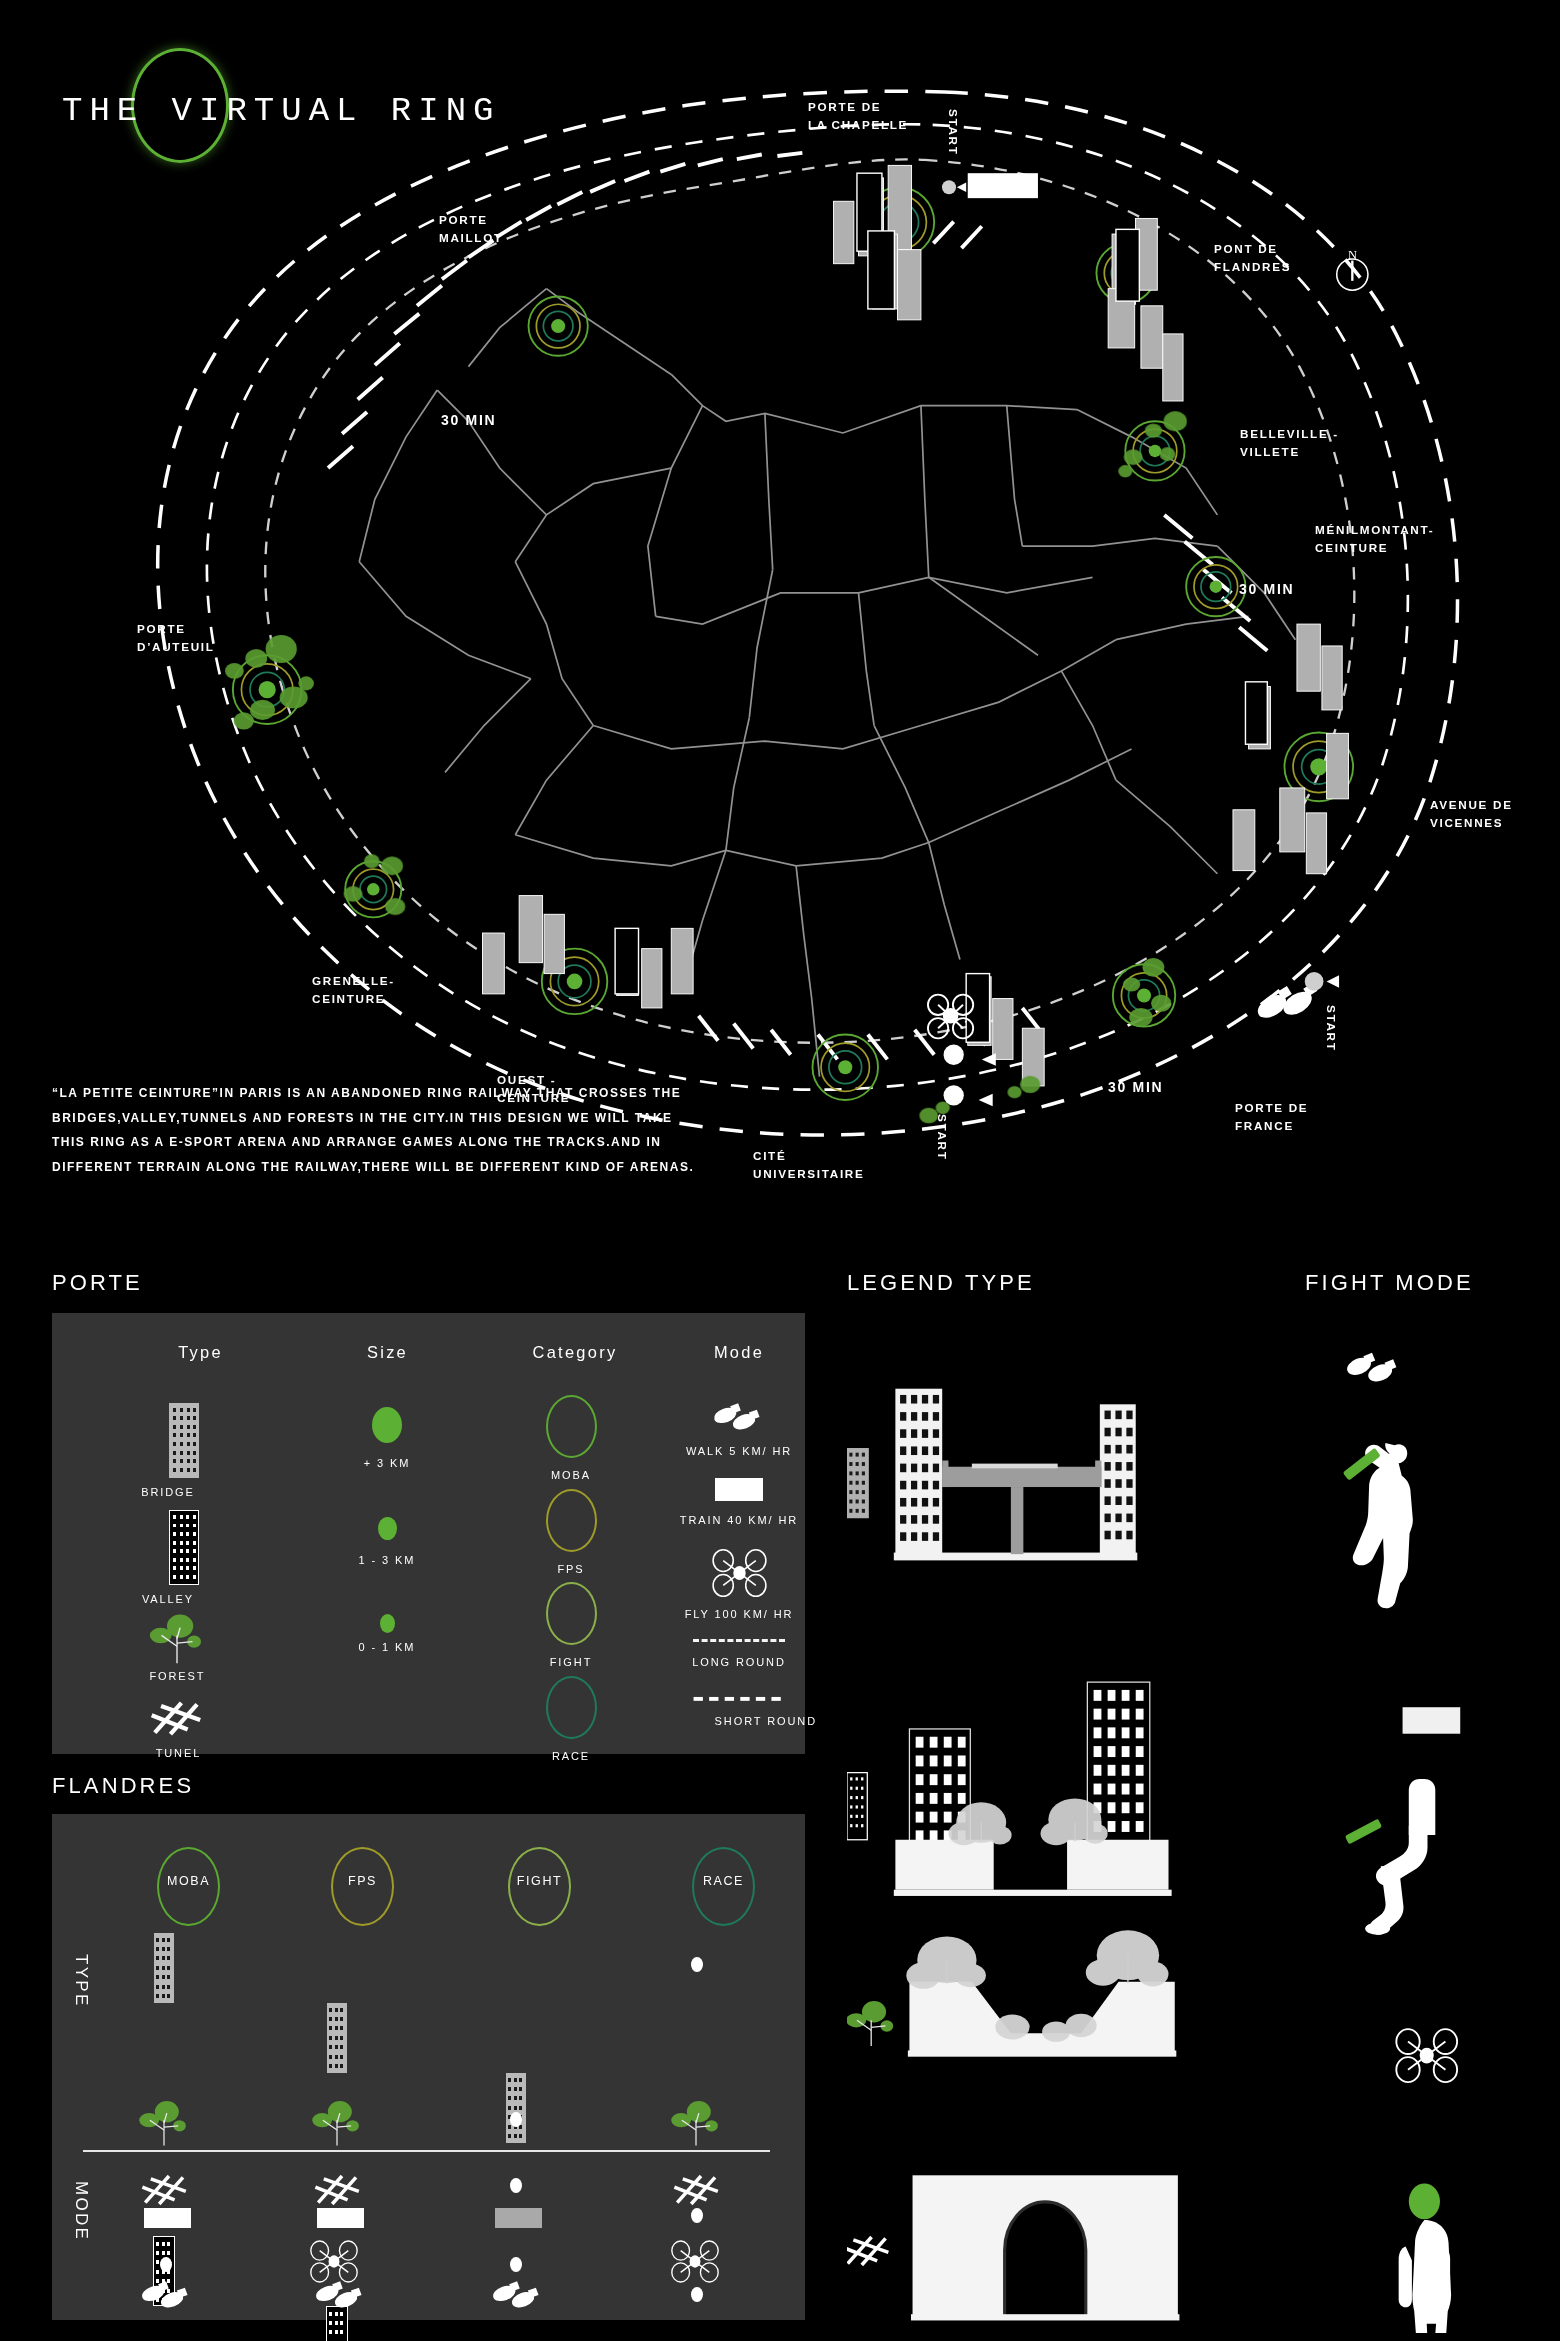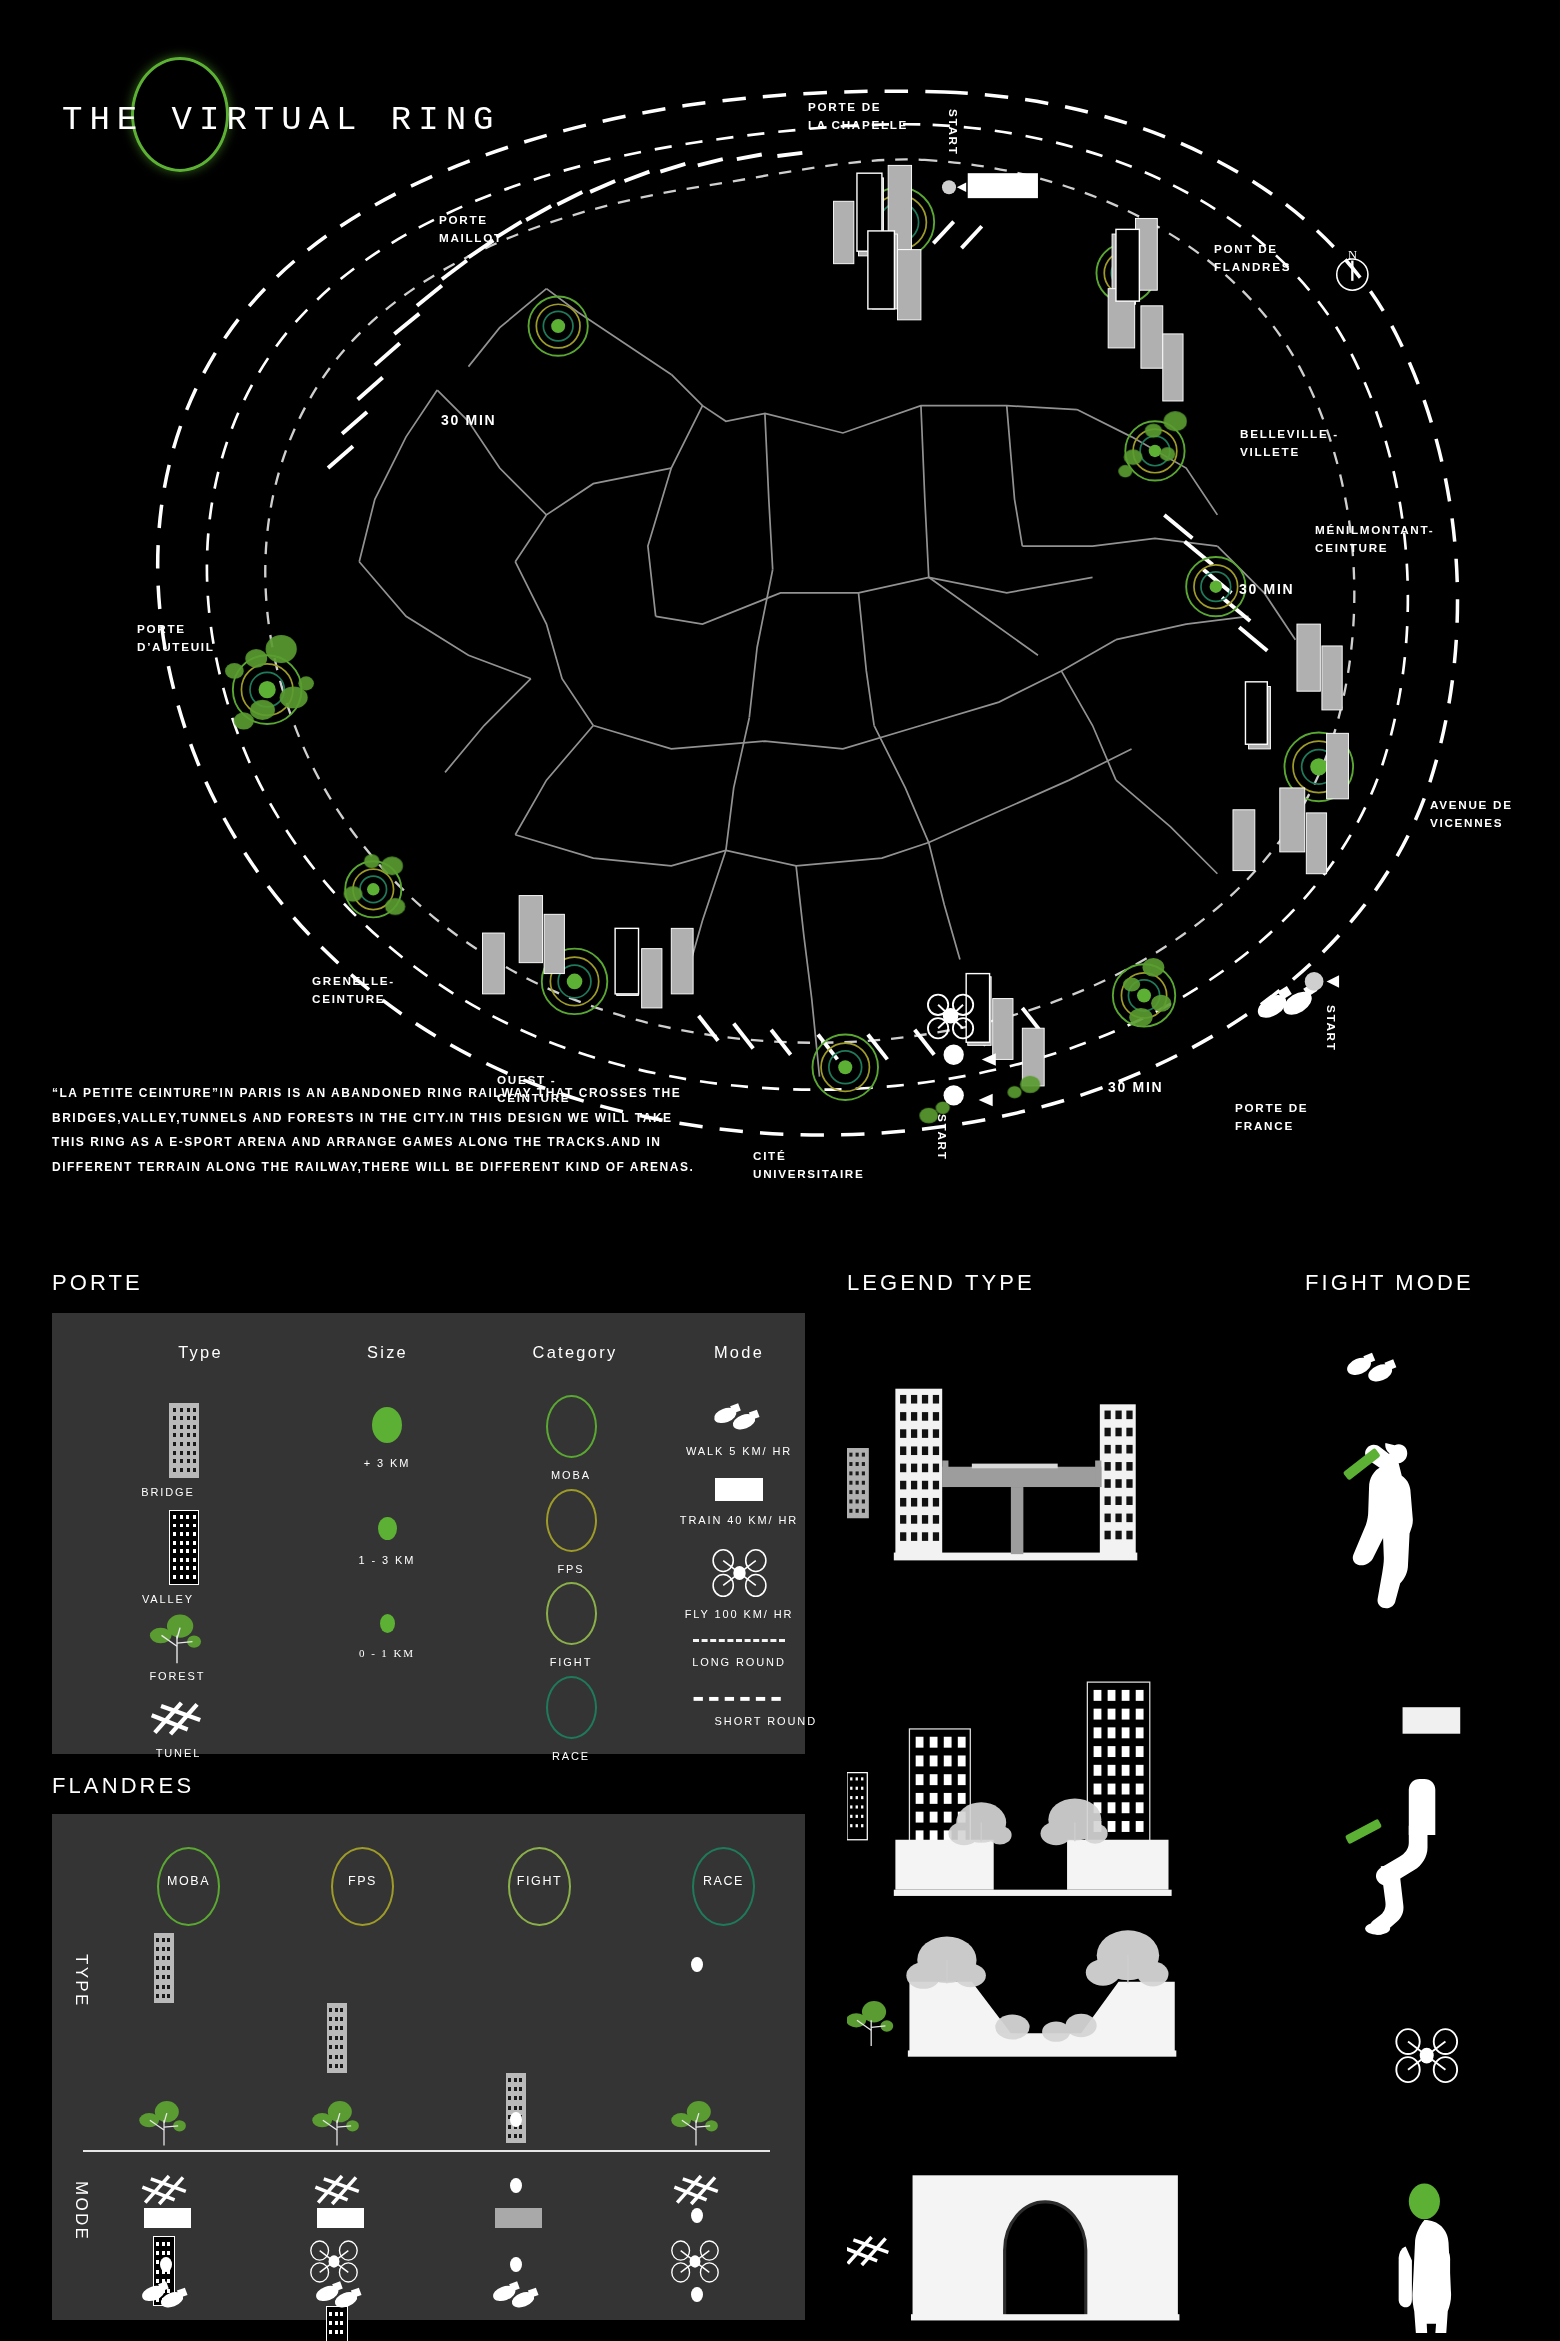--- a/index.html
+++ b/index.html
@@ -7,21 +7,21 @@
        font-family:"Liberation Sans","DejaVu Sans",sans-serif;color:#fff;}
 
   
   .abs{position:absolute;}
   .mono{font-family:"Liberation Mono","DejaVu Sans Mono",monospace;}
   .lbl{font-size:11.7px;letter-spacing:1.7px;line-height:1.55;
        font-weight:700;text-transform:uppercase;color:#fff;}
   .vert{writing-mode:vertical-rl;}
 
   
-  #title-block{left:31px;top:40px;width:499px;height:140px;}
+  #title-block{left:31px;top:31px;width:499px;height:140px;}
   #title-ring{left:100px;top:17px;width:92px;height:109px;border:3.9px solid #5cb033;
               border-radius:50%;box-shadow:0 0 11px rgba(92,176,51,.55);}
   #title-text{left:31px;top:61px;font-size:34px;letter-spacing:7px;font-weight:400;
               color:#fff;white-space:nowrap;}
 
   
   #map{left:0;top:0;width:1561px;height:1217px;}
   #map svg{position:absolute;left:0;top:0;}
 
   
@@ -515,21 +515,21 @@
   <div class="abs" style="left:265px;top:94px;width:140px;text-align:center;">
     <div style="width:30px;height:36px;border-radius:50%;background:#5cb033;margin:0 auto;"></div>
     <div class="leg-cap" style="margin-top:14px;">+ 3 KM</div>
   </div>
   <div class="abs" style="left:265px;top:204px;width:140px;text-align:center;">
     <div style="width:19px;height:23.4px;border-radius:50%;background:#5cb033;margin:0 auto;"></div>
     <div class="leg-cap" style="margin-top:14px;">1 - 3 KM</div>
   </div>
   <div class="abs" style="left:265px;top:301px;width:140px;text-align:center;">
     <div style="width:15px;height:19px;border-radius:50%;background:#5cb033;margin:0 auto;"></div>
-    <div class="leg-cap" style="margin-top:14px;font-family:Liberation Serif, serif;">0 - 1 KM</div>
+    <div class="leg-cap" style="margin-top:8px;">0 - 1 KM</div>
   </div>
 
   <div class="abs" style="left:445px;top:82px;width:148px;text-align:center;">
     <div class="cat-ring" style="width:47px;height:59px;border-color:#5aa832;margin:0 auto;"></div>
     <div class="leg-cap" style="margin-top:11px;">MOBA</div>
   </div>
   <div class="abs" style="left:445px;top:176px;width:148px;text-align:center;">
     <div class="cat-ring" style="width:47px;height:59px;border-color:#9e9b28;margin:0 auto;"></div>
     <div class="leg-cap" style="margin-top:11px;">FPS</div>
   </div>

